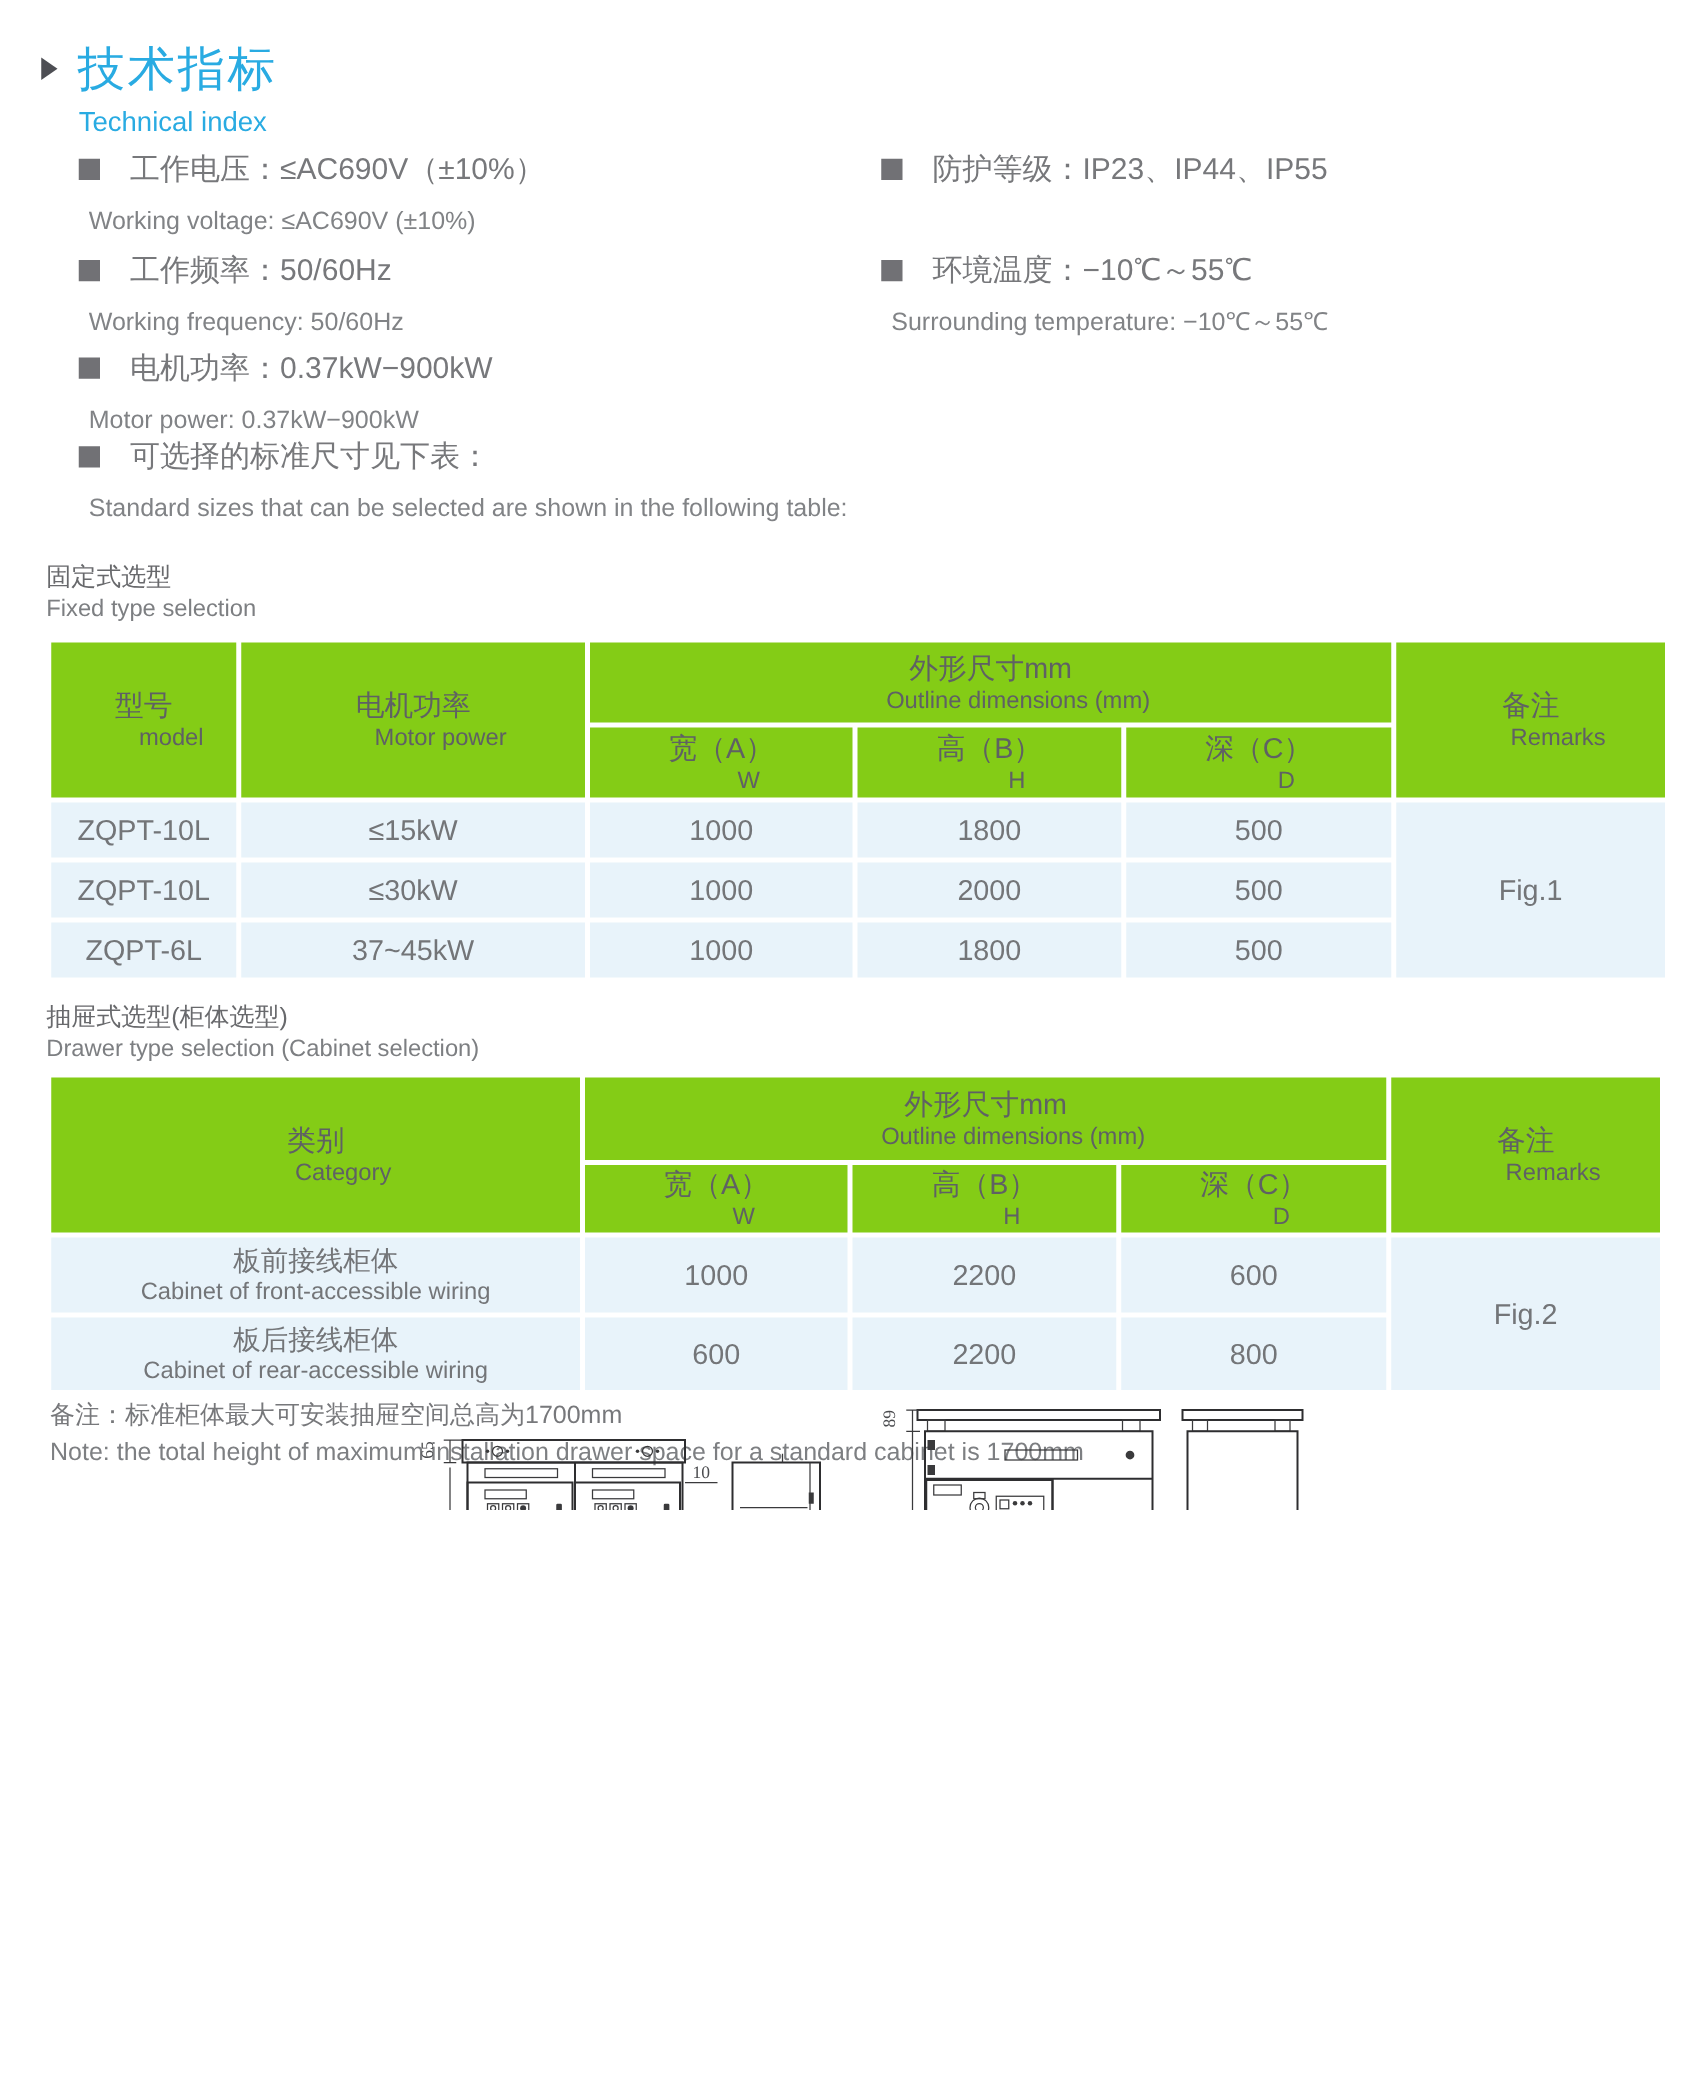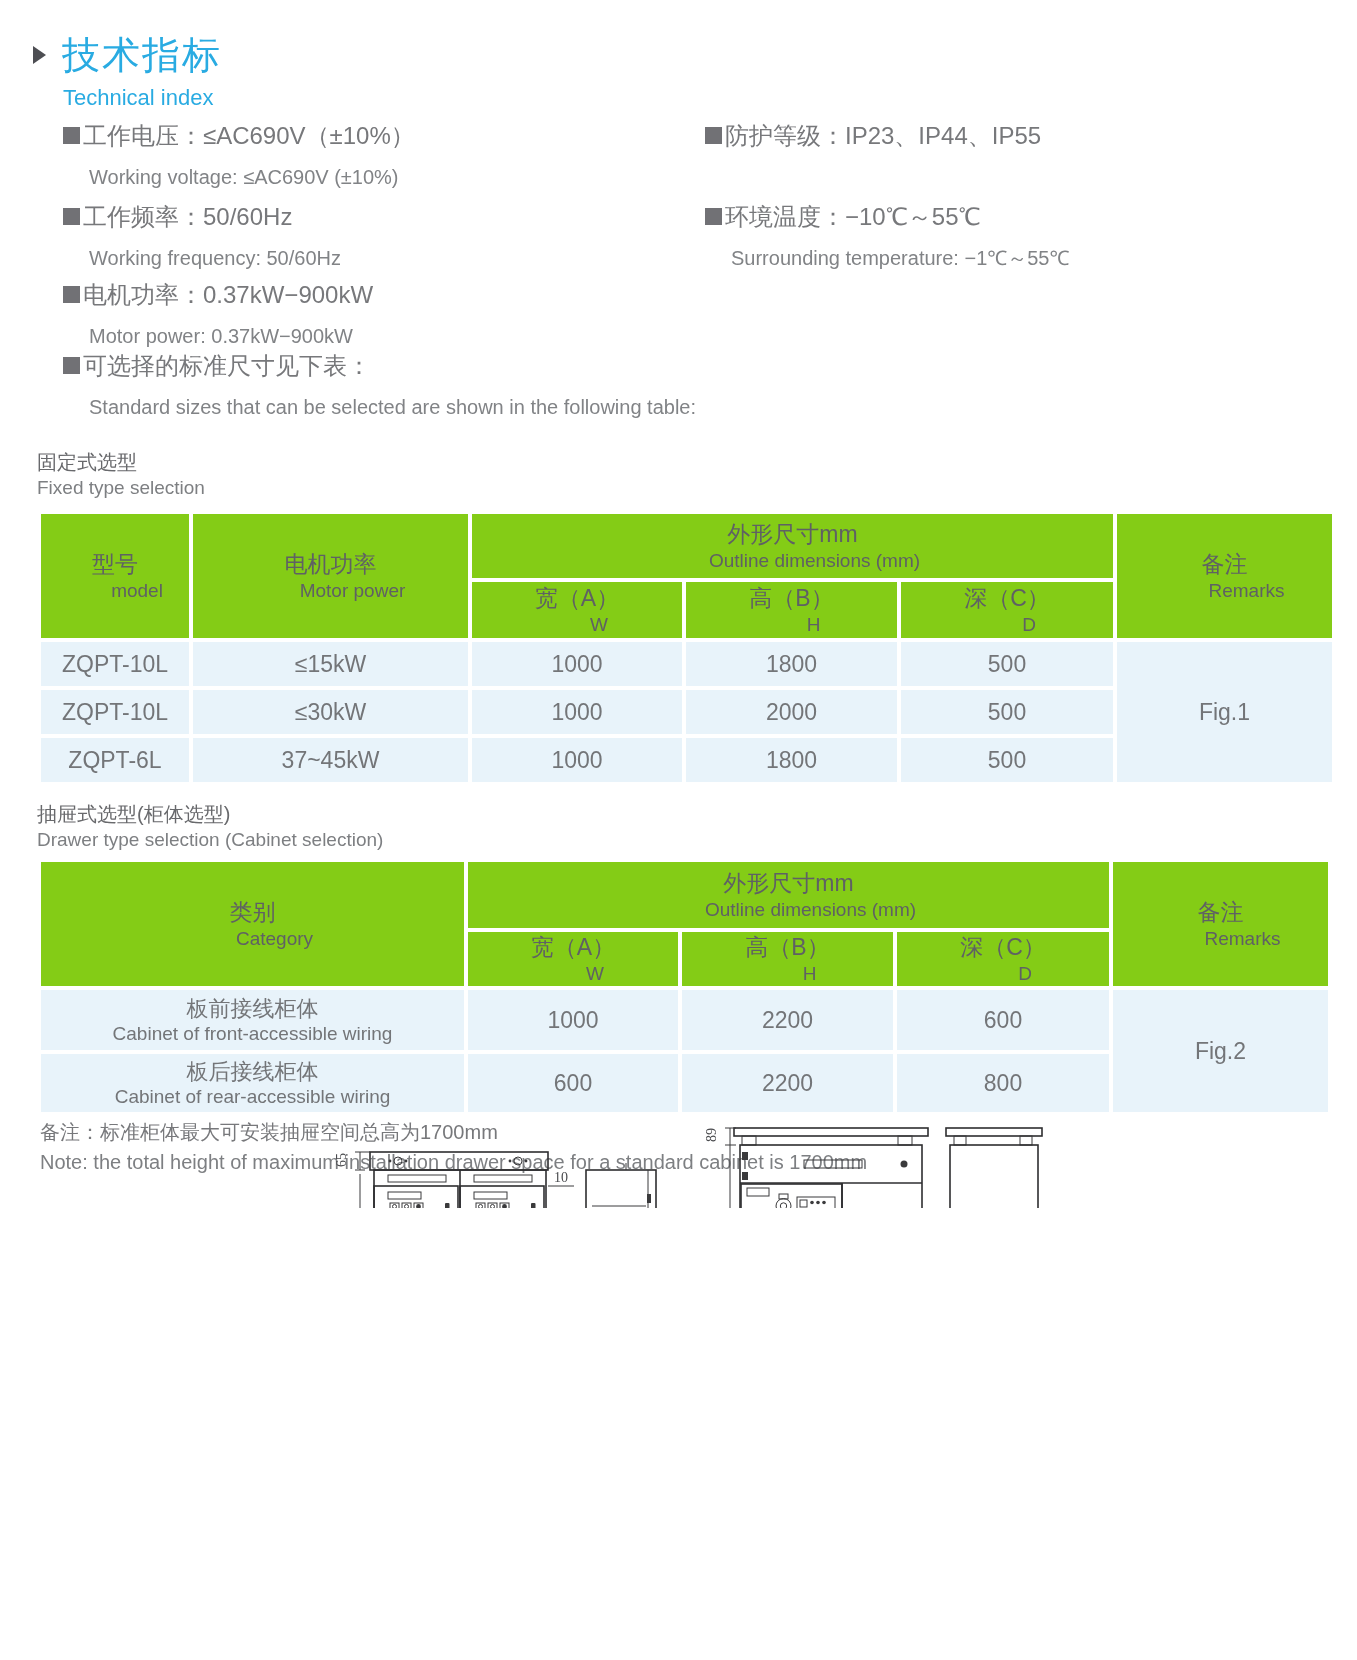--- a/index.html
+++ b/index.html
@@ -9,22 +9,22 @@
 
   
   .title-arrow { position:absolute; left:33px; top:46px; width:0; height:0;
     border-left:13px solid #4d4e53; border-top:9px solid transparent; border-bottom:9px solid transparent; }
   .page-title { position:absolute; left:62px; top:30px; font-size:38px; color:#29abe2; font-weight:500; letter-spacing:2px; }
   .page-subtitle { position:absolute; left:63px; top:85px; font-size:22px; color:#29abe2; }
 
   
   .spec { position:absolute; }
   .spec .bullet { position:absolute; left:0; top:5px; width:17px; height:17px; background:#717175; }
-  .spec .zh { margin-left:20px; font-size:24px; color:#77787b; line-height:28px; }
-  .spec .en { margin-left:26px; margin-top:15px; font-size:20px; color:#818386; line-height:24px; }
+  .spec .zh { margin-left:41px; font-size:24px; color:#77787b; line-height:28px; }
+  .spec .en { margin-left:8px; margin-top:15px; font-size:20px; color:#818386; line-height:24px; }
 
   .section-label { position:absolute; }
   .section-label .zh { font-size:20px; color:#68696c; line-height:25px; }
   .section-label .en { font-size:19px; color:#7d7f82; line-height:25px; }
 
   
   .tbl-wrap { position:absolute; left:37px; width:1283px; }
   table.spec-table { width:1283px; table-layout:fixed; border-collapse:separate; border-spacing:4px; }
   table.spec-table th { background:#84cc16; font-weight:normal; color:#5f6164; text-align:center; vertical-align:middle; }
   table.spec-table td { background:#e8f3fa; color:#737578; text-align:center; vertical-align:middle; font-size:23px; }
@@ -72,21 +72,21 @@
     <div class="en">Motor power: 0.37kW−900kW</div>
   </div>
 
   <div class="spec" style="left:705px; top:122px; width:620px;">
     <span class="bullet"></span>
     <div class="zh">防护等级：IP23、IP44、IP55</div>
   </div>
   <div class="spec" style="left:705px; top:203px; width:620px;">
     <span class="bullet"></span>
     <div class="zh">环境温度：−10℃～55℃</div>
-    <div class="en">Surrounding temperature: −1℃～55℃</div>
+    <div class="en">Surrounding temperature: −10℃～55℃</div>
   </div>
 
   <div class="spec" style="left:63px; top:352px; width:900px;">
     <span class="bullet"></span>
     <div class="zh">可选择的标准尺寸见下表：</div>
     <div class="en">Standard sizes that can be selected are shown in the following table:</div>
   </div>
 
   <div class="section-label" style="left:37px; top:450px;">
     <div class="zh">固定式选型</div>

